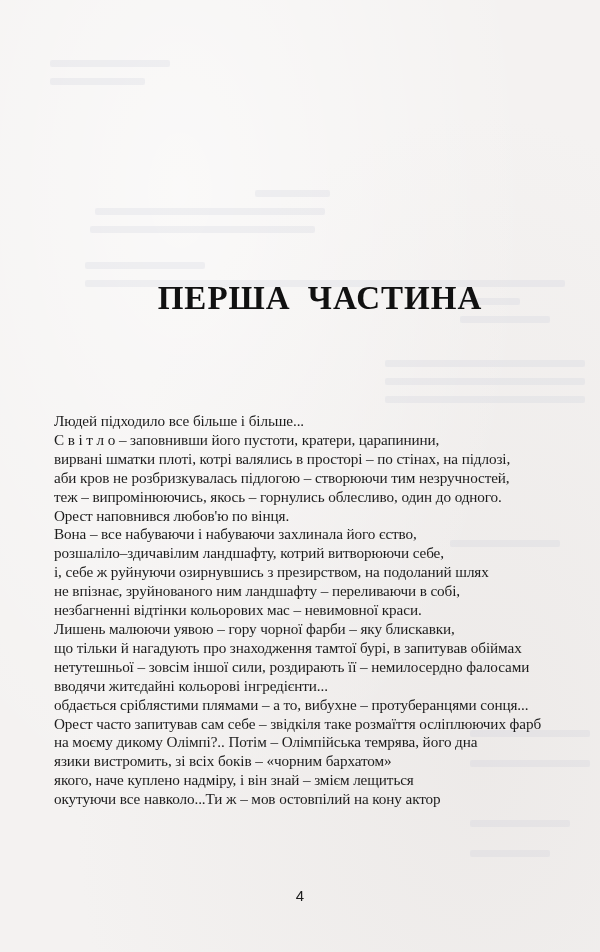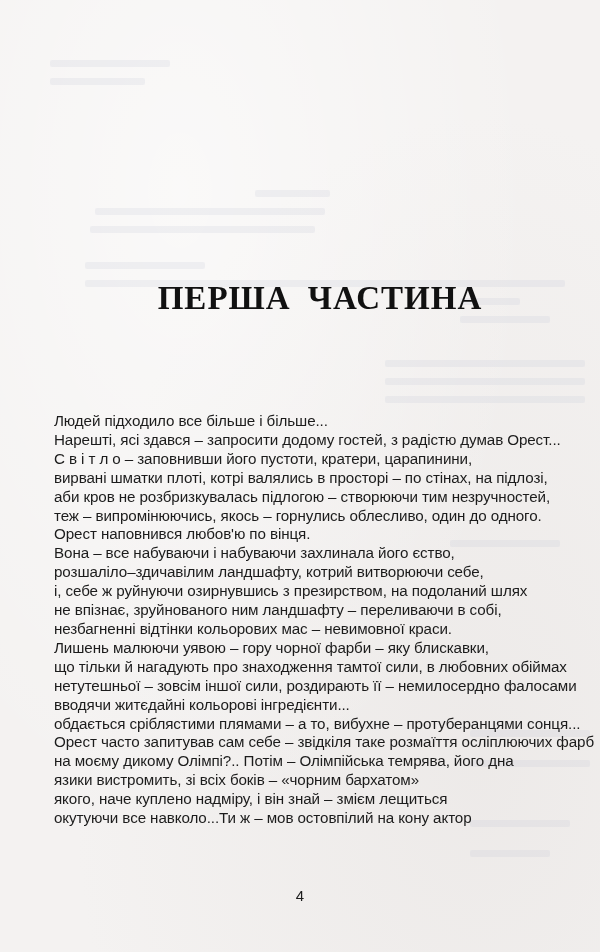--- a/index.html
+++ b/index.html
@@ -41,21 +41,21 @@
       letter-spacing: 1px;
       word-spacing: 8px;
       color: #111111;
       line-height: 36px;
     }
     .body-text {
       position: absolute;
       left: 54px;
       top: 412px;
       width: 540px;
-      font-family: Liberation Sans, sans-serif;
+      font-family: Liberation Serif, serif;
       font-size: 15.2px;
       line-height: 18.9px;
       color: #1c1c1c;
       letter-spacing: -0.1px;
     }
     .line {
       display: block;
       white-space: nowrap;
     }
     .page-number {
@@ -89,33 +89,32 @@
   <div class="ghost" style="left:450px; top:540px; width:110px;"></div>
   <div class="ghost" style="left:470px; top:730px; width:120px;"></div>
   <div class="ghost" style="left:470px; top:760px; width:120px;"></div>
   <div class="ghost" style="left:470px; top:820px; width:100px;"></div>
   <div class="ghost" style="left:470px; top:850px; width:80px;"></div>
 
   <h1 class="chapter-title" style="margin:0;">ПЕРША  ЧАСТИНА</h1>
 
   <div class="body-text">
     <span class="line">Людей підходило все більше і більше...</span>
-    <span class="line">Нарешті, ясі здався – запросити додому гостей, з радістю думав Орест...</span>
     <span class="line">С в і т л о – заповнивши його пустоти, кратери, царапинини,</span>
     <span class="line">вирвані шматки плоті, котрі валялись в просторі – по стінах, на підлозі,</span>
     <span class="line">аби кров не розбризкувалась підлогою – створюючи тим незручностей,</span>
     <span class="line">теж – випромінюючись, якось – горнулись облесливо, один до одного.</span>
     <span class="line">Орест наповнився любов'ю по вінця.</span>
     <span class="line">Вона – все набуваючи і набуваючи захлинала його єство,</span>
     <span class="line">розшаліло–здичавілим ландшафту, котрий витворюючи себе,</span>
     <span class="line">і, себе ж руйнуючи озирнувшись з презирством, на подоланий шлях</span>
     <span class="line">не впізнає, зруйнованого ним ландшафту – переливаючи в собі,</span>
     <span class="line">незбагненні відтінки кольорових мас – невимовної краси.</span>
     <span class="line">Лишень малюючи уявою – гору чорної фарби – яку блискавки,</span>
-    <span class="line">що тільки й нагадують про знаходження тамтої сили, в любовних обіймах</span>
+    <span class="line">що тільки й нагадують про знаходження тамтої бурі, в запитував обіймах</span>
     <span class="line">нетутешньої – зовсім іншої сили, роздирають її – немилосердно фалосами</span>
     <span class="line">вводячи житєдайні  кольорові інгредієнти...</span>
     <span class="line">обдається сріблястими плямами – а то, вибухне – протуберанцями сонця...</span>
     <span class="line">Орест часто запитував сам себе – звідкіля таке розмаїття осліплюючих фарб</span>
     <span class="line">на моєму дикому Олімпі?.. Потім – Олімпійська темрява, його дна</span>
     <span class="line">язики вистромить, зі всіх боків – «чорним бархатом»</span>
     <span class="line">якого, наче куплено надміру, і він знай – змієм лещиться</span>
     <span class="line">окутуючи все навколо...Ти ж – мов остовпілий на кону актор</span>
   </div>
 

